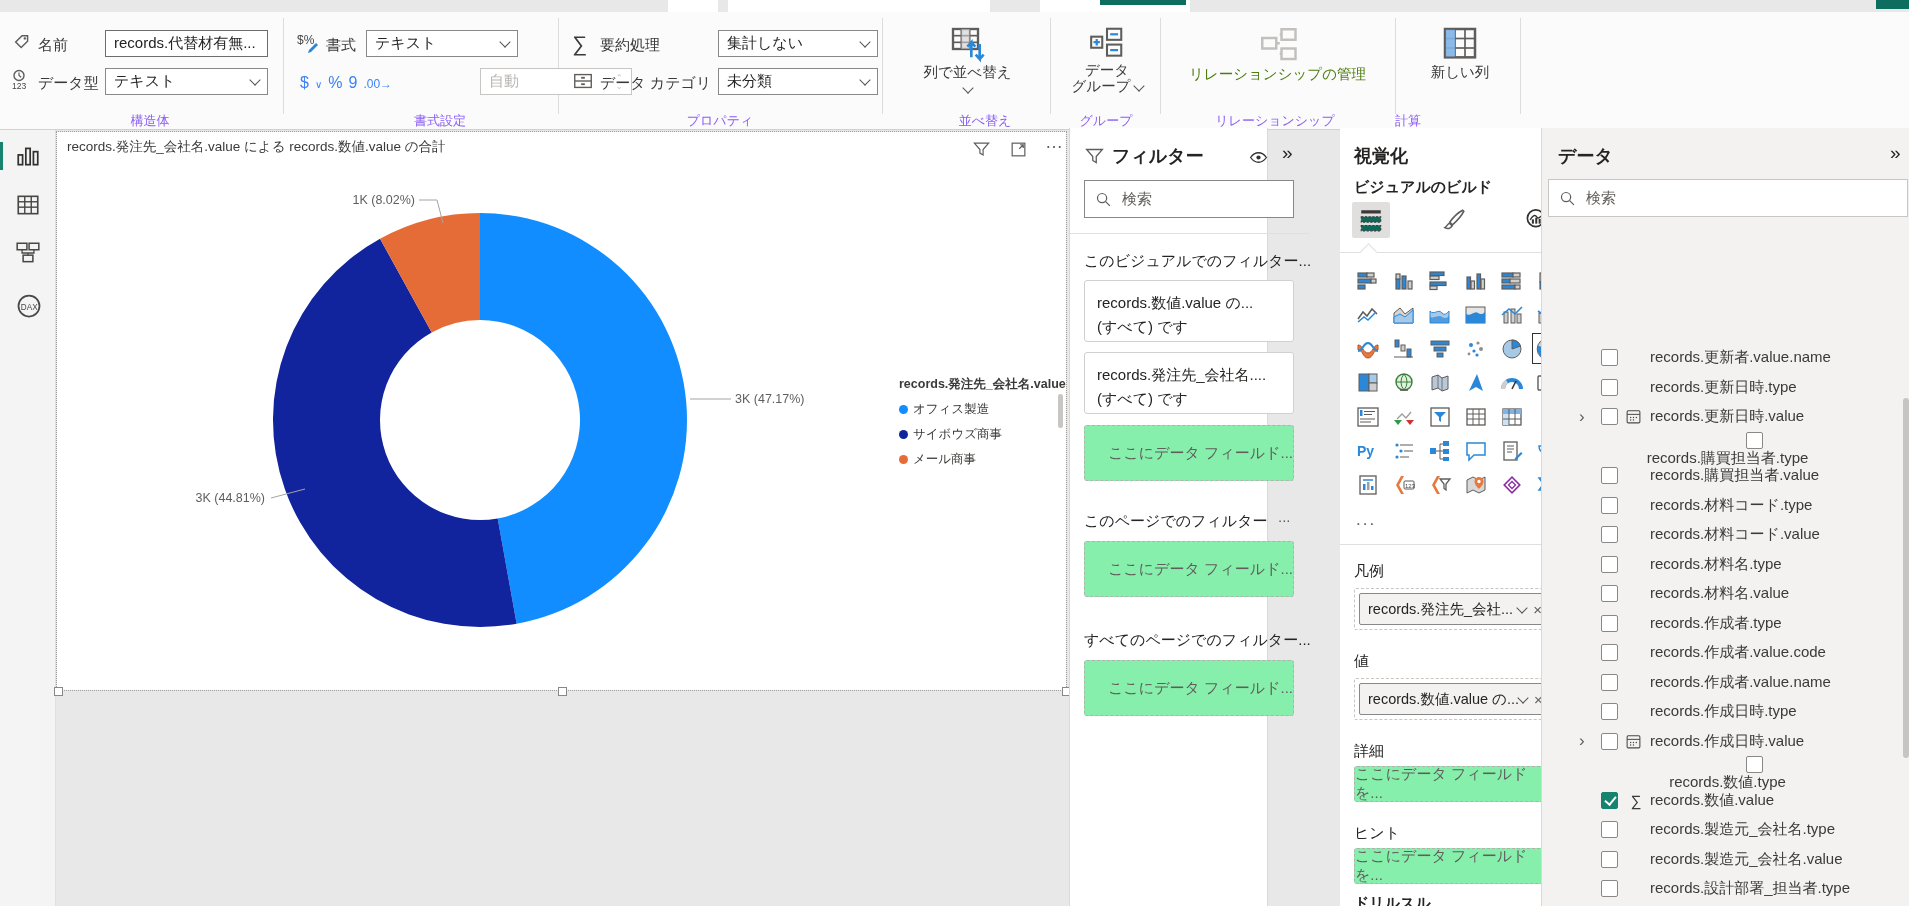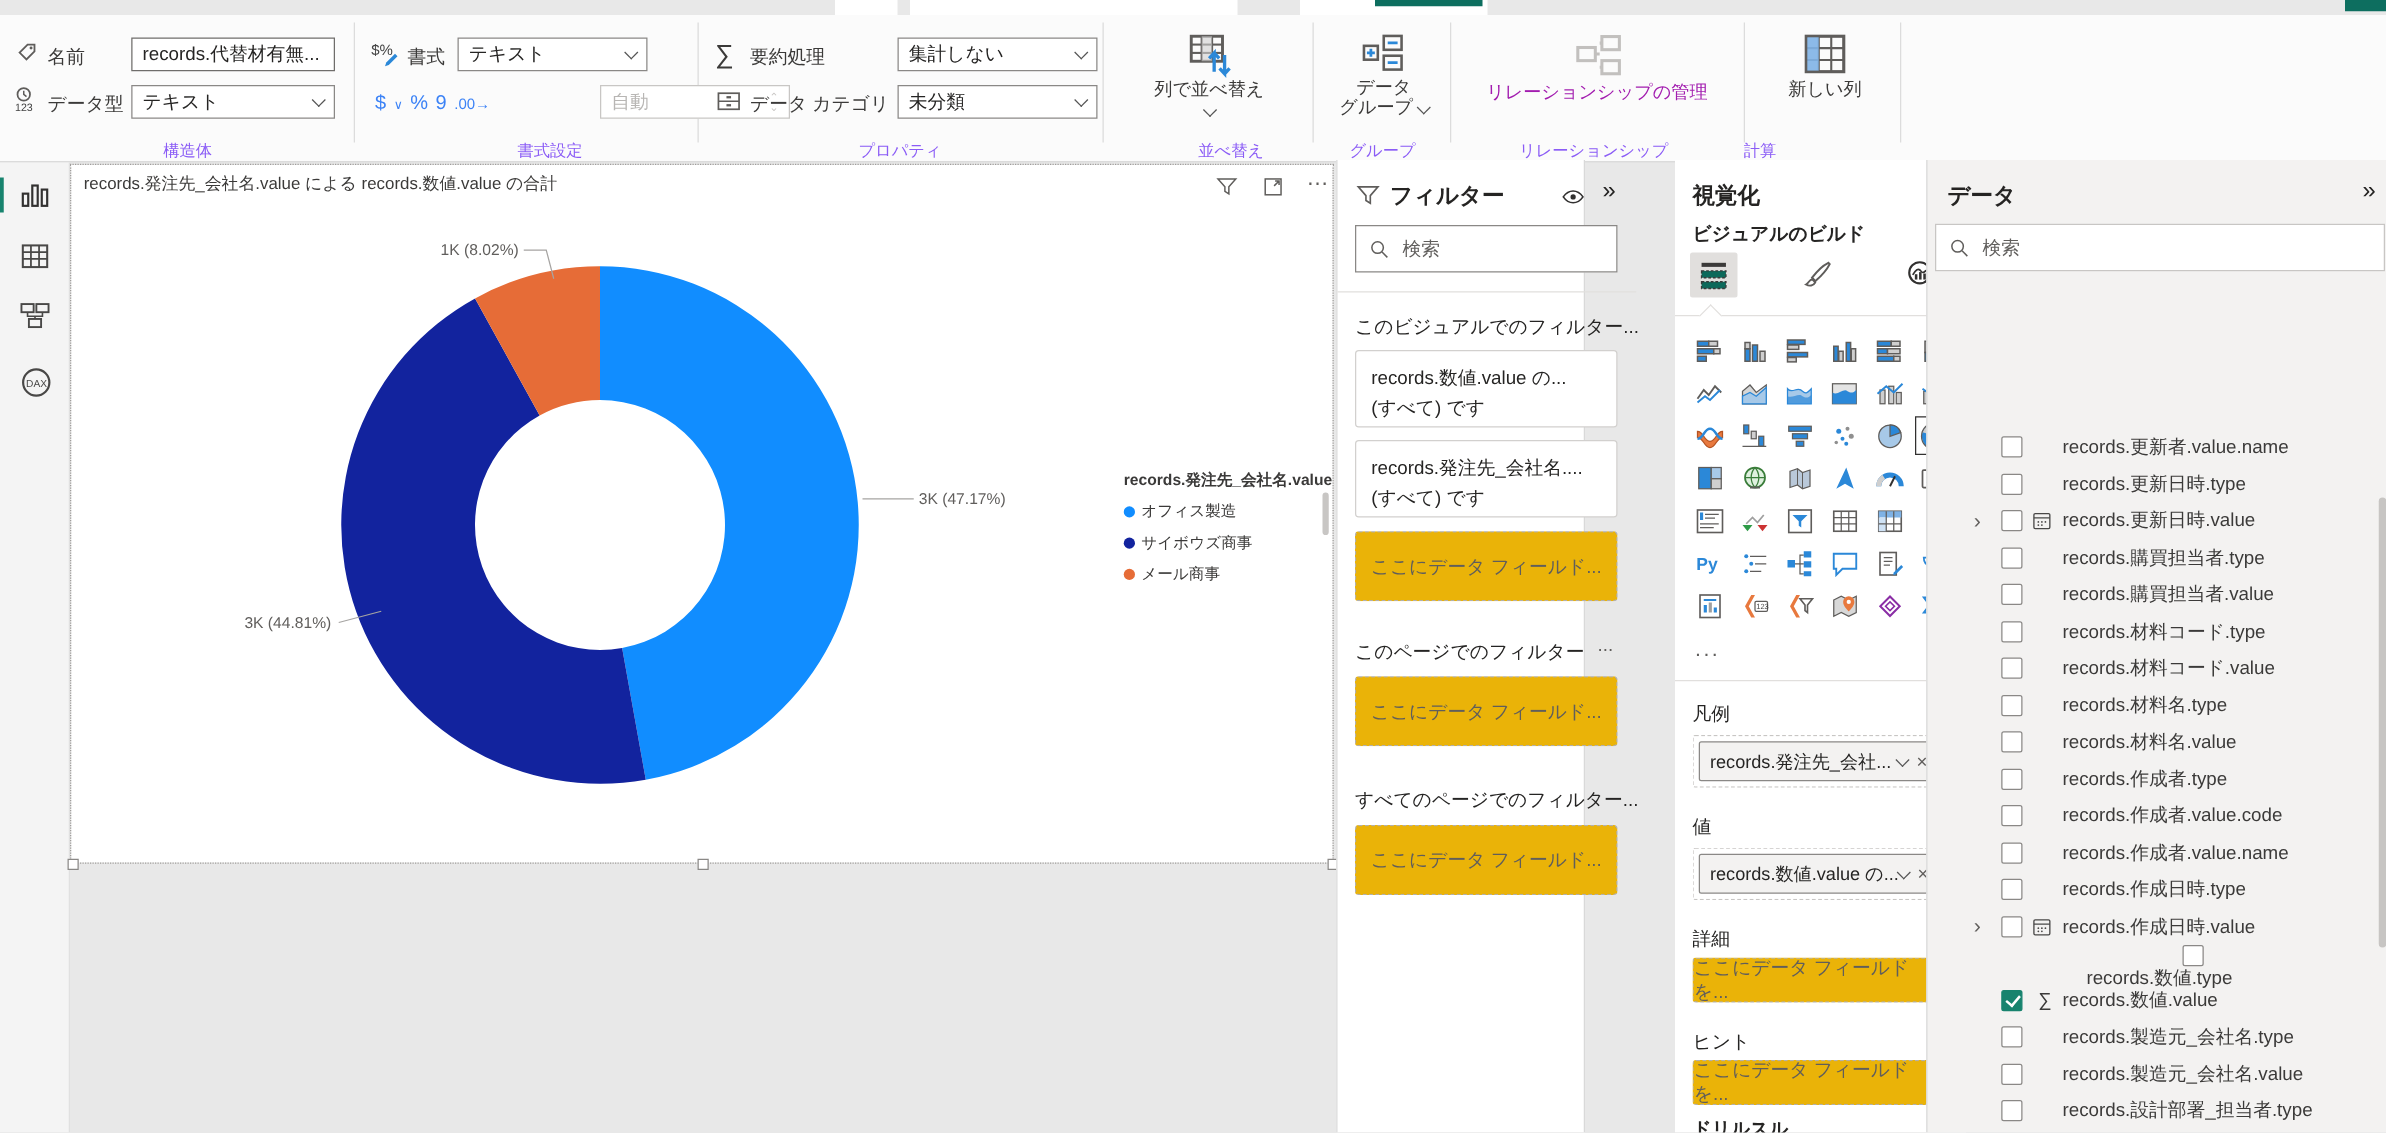--- a/index.html
+++ b/index.html
@@ -35,21 +35,21 @@
   .legend-item{display:flex;align-items:center;font-size:12.5px;color:#3b3a39;margin-top:8px;white-space:nowrap}
   
   .pane{top:128px;height:778px;background:#fff;box-sizing:border-box}
   .phead{font-size:18px;font-weight:bold;color:#252423}
   .searchbox{position:absolute;height:38px;background:#fff;border:1px solid #8a8886;display:flex;
              align-items:center;padding:0 10px;box-sizing:border-box;color:#605e5c;font-size:15px;z-index:3}
   .sectionlbl{position:absolute;font-size:15px;color:#252423;white-space:nowrap}
   .fcard{position:absolute;background:#fff;border:1px solid #d2d0ce;border-radius:3px;
          padding:10px 12px;box-sizing:border-box;font-size:15px;color:#252423;line-height:24px}
   .dropcard{position:absolute;border:1.5px dashed #b3b0ad;border-radius:3px;display:flex;align-items:center;
-            justify-content:center;font-size:15px;color:#605e5c;box-sizing:border-box;background:#eab308}
+            justify-content:flex-end;font-size:15px;color:#605e5c;box-sizing:border-box;background:#86efac}
   .well{position:absolute;border:1.5px dashed #c8c6c4;border-radius:2px;padding:4px;box-sizing:border-box}
   .pill{height:30px;background:#f3f2f1;border:1px solid #8a8886;border-radius:2px;display:flex;
         align-items:center;padding:0 8px;font-size:14.5px;color:#252423;white-space:nowrap;overflow:hidden}
   .pill .x{margin-left:7px;color:#605e5c;font-size:15px}
   .viztab{position:absolute;width:38px;height:36px;display:flex;align-items:center;justify-content:center;border-radius:2px}
   .viztab.sel{background:#e1dfdd}
   .vic{position:absolute;width:25px;height:25px;display:flex;align-items:center;justify-content:center}
   .vic.sel{outline:1px solid #323130;outline-offset:2px}
   
   #datapane{background:#f3f2f1;border-left:1px solid #d9d9d9}
@@ -183,21 +183,21 @@
 
   <div class="rbtn disabled" style="left:1170px;top:12px;width:215px">
     <span class="ic">
         <svg viewBox="0 0 24 24" width="42" height="42">
           <rect x="3" y="8" width="8" height="6" fill="none" stroke="#c2c0be" stroke-width="1.4"></rect>
           <rect x="14" y="3" width="8" height="6" fill="none" stroke="#c2c0be" stroke-width="1.4"></rect>
           <rect x="14" y="14" width="8" height="6" fill="none" stroke="#c2c0be" stroke-width="1.4"></rect>
           <path d="M11 11h2M13 6h1M13 17h1" stroke="#c2c0be" stroke-width="1.4"></path>
         </svg>
       </span>
-    <span class="cap" style="color:#a21caf">リレーションシップの管理</span>
+    <span class="cap" style="color:#4d7c0f">リレーションシップの管理</span>
   </div>
   <div class="rlabel" style="left:1200px;width:150px">リレーションシップ</div>
 
   <div class="rbtn" style="left:1415px;top:12px;width:90px">
     <span class="ic">
         <svg viewBox="0 0 24 24" width="40" height="40">
           <rect x="3" y="3" width="18" height="17" fill="none" stroke="#5f5d5b" stroke-width="1.5"></rect>
           <line x1="3" y1="8.7" x2="21" y2="8.7" stroke="#5f5d5b"></line>
           <line x1="3" y1="14.4" x2="21" y2="14.4" stroke="#5f5d5b"></line>
           <line x1="9" y1="3" x2="9" y2="20" stroke="#5f5d5b"></line>
@@ -845,21 +845,21 @@
             <line x1="3" y1="9" x2="21" y2="9" stroke="#494847" stroke-width="1.4"></line>
             <circle cx="8" cy="13.5" r="1" fill="#494847"></circle>
             <circle cx="12" cy="13.5" r="1" fill="#494847"></circle>
             <circle cx="16" cy="13.5" r="1" fill="#494847"></circle>
             <circle cx="8" cy="17" r="1" fill="#494847"></circle>
             <circle cx="12" cy="17" r="1" fill="#494847"></circle>
           </svg>
         </span>
         <span class="ftx">records.更新日時.value</span>
       </div>
-      <div class="frow" style="top: 303.5px; left: 3px; width: 362px;">
+      <div class="frow" style="top: 303.5px; left: 3px; width: 362px; flex-direction: column;">
         <span class="cbx"></span>
         <span class="fico"></span>
         <span class="ftx">records.購買担当者.type</span>
       </div>
       <div class="frow" style="top: 333px; left: 3px; width: 362px;">
         <span class="cbx"></span>
         <span class="fico"></span>
         <span class="ftx">records.購買担当者.value</span>
       </div>
       <div class="frow" style="top: 362.5px; left: 3px; width: 362px;">

